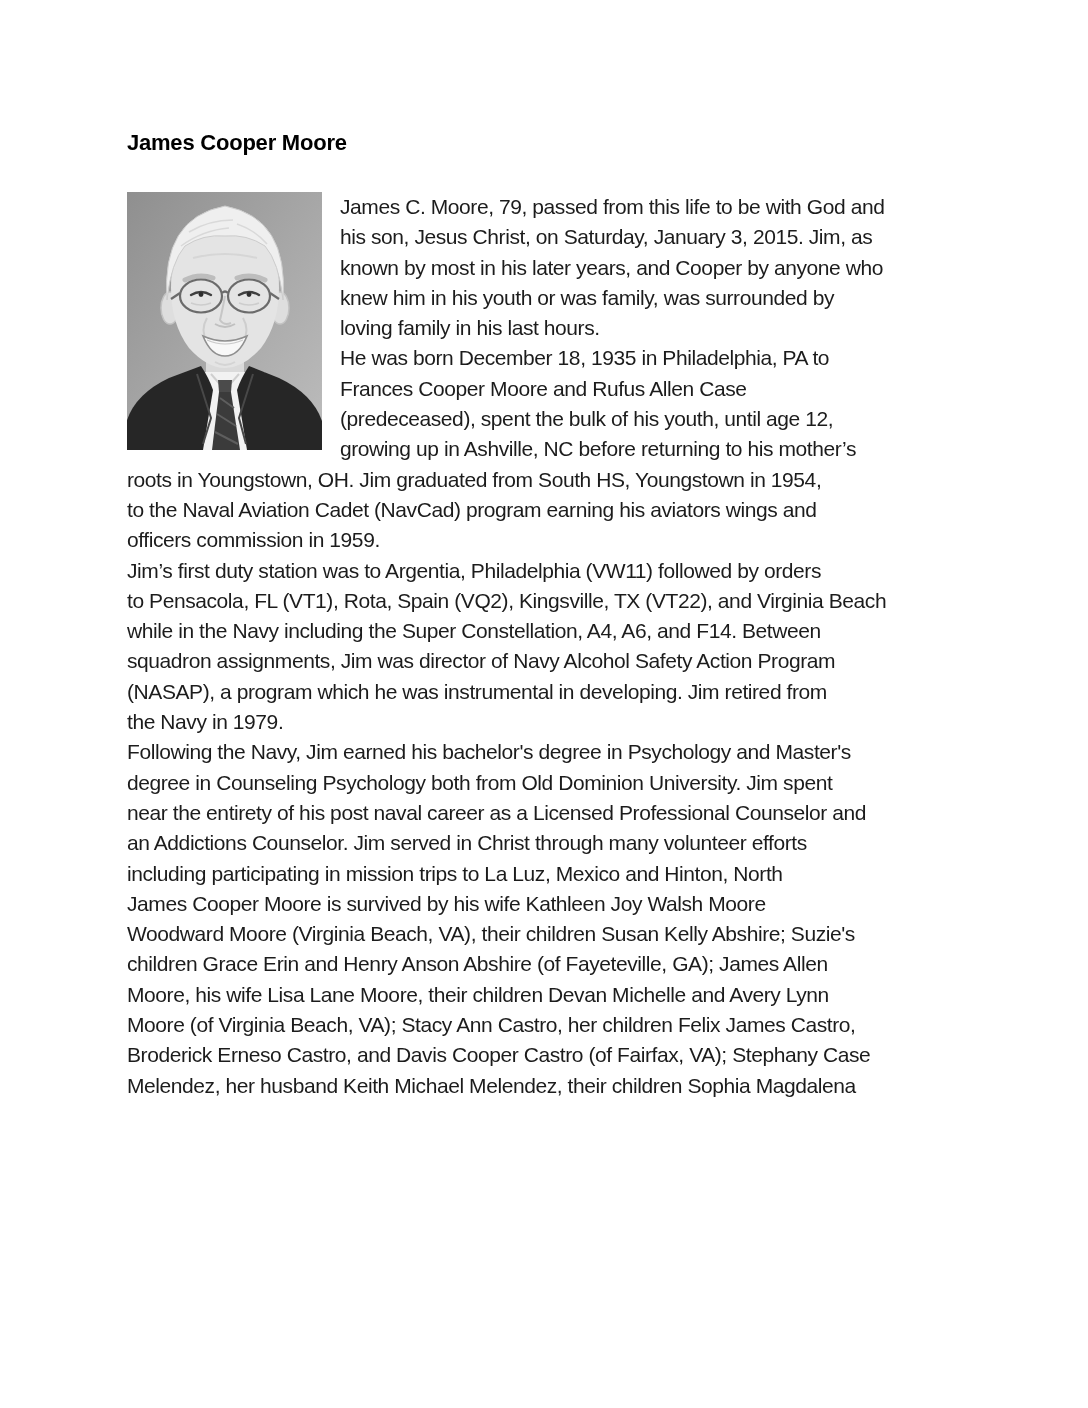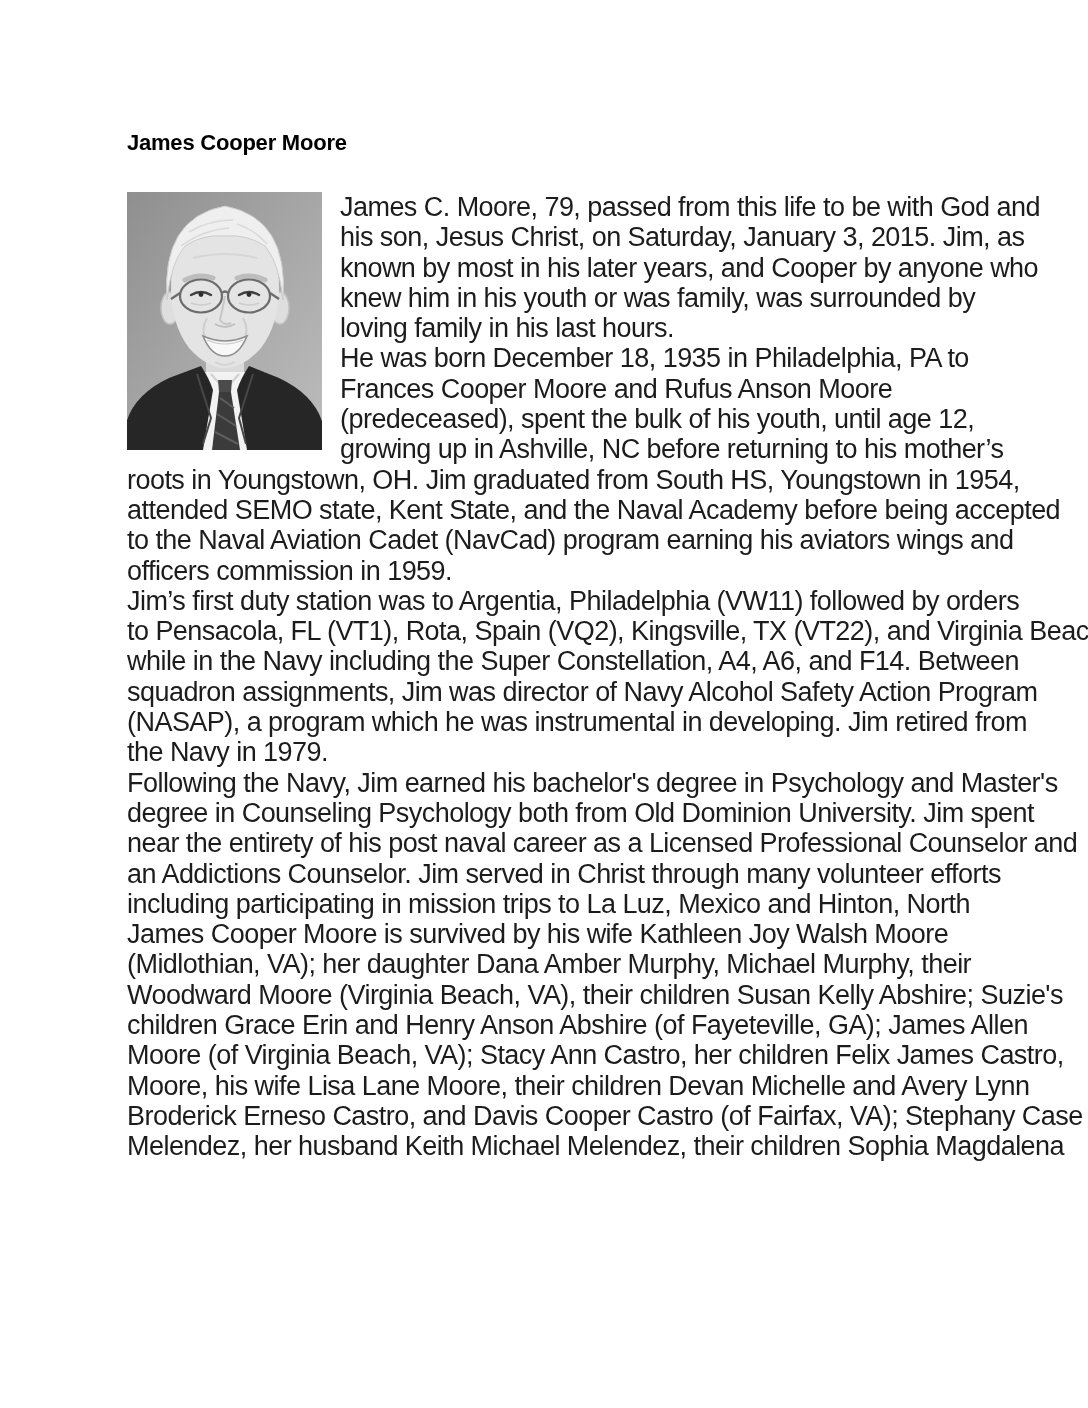--- a/index.html
+++ b/index.html
@@ -33,21 +33,21 @@
   }
   .photo svg { display: block; width: 100%; height: 100%; }
   .textflow {
     position: absolute;
     left: 127px;
     top: 192px;
     width: 845px;
   }
   .line {
     line-height: 30.3px;
-    font-size: 27px;
+    font-size: 21px;
     letter-spacing: -0.02em;
     white-space: nowrap;
   }
   .line.indent { margin-left: 213px; }
 </style>
 </head>
 <body>
 
 <div class="page" style="color: rgb(28, 28, 28);">
 
@@ -118,41 +118,39 @@
     </svg>
   </figure>
 
   <div class="textflow">
       <div class="line indent">James C. Moore, 79, passed from this life to be with God and</div>
       <div class="line indent">his son, Jesus Christ, on Saturday, January 3, 2015. Jim, as</div>
       <div class="line indent">known by most in his later years, and Cooper by anyone who</div>
       <div class="line indent">knew him in his youth or was family, was surrounded by</div>
       <div class="line indent">loving family in his last hours.</div>
       <div class="line indent">He was born December 18, 1935 in Philadelphia, PA to</div>
-      <div class="line indent">Frances Cooper Moore and Rufus Anson Moore</div>
+      <div class="line indent">Frances Cooper Moore and Rufus Allen Case</div>
       <div class="line indent">(predeceased), spent the bulk of his youth, until age 12,</div>
       <div class="line indent">growing up in Ashville, NC before returning to his mother’s</div>
       <div class="line">roots in Youngstown, OH. Jim graduated from South HS, Youngstown in 1954,</div>
-      <div class="line">attended SEMO state, Kent State, and the Naval Academy before being accepted</div>
       <div class="line">to the Naval Aviation Cadet (NavCad) program earning his aviators wings and</div>
       <div class="line">officers commission in 1959.</div>
       <div class="line">Jim’s first duty station was to Argentia, Philadelphia (VW11) followed by orders</div>
       <div class="line">to Pensacola, FL (VT1), Rota, Spain (VQ2), Kingsville, TX (VT22), and Virginia Beach</div>
       <div class="line">while in the Navy including the Super Constellation, A4, A6, and F14. Between</div>
       <div class="line">squadron assignments, Jim was director of Navy Alcohol Safety Action Program</div>
       <div class="line">(NASAP), a program which he was instrumental in developing. Jim retired from</div>
       <div class="line">the Navy in 1979.</div>
       <div class="line">Following the Navy, Jim earned his bachelor's degree in Psychology and Master's</div>
       <div class="line">degree in Counseling Psychology both from Old Dominion University. Jim spent</div>
       <div class="line">near the entirety of his post naval career as a Licensed Professional Counselor and</div>
       <div class="line">an Addictions Counselor. Jim served in Christ through many volunteer efforts</div>
       <div class="line">including participating in mission trips to La Luz, Mexico and Hinton, North</div>
       <div class="line">James Cooper Moore is survived by his wife Kathleen Joy Walsh Moore</div>
-      <div class="line">(Midlothian, VA); her daughter Dana Amber Murphy, Michael Murphy, their</div>
       <div class="line">Woodward Moore (Virginia Beach, VA), their children Susan Kelly Abshire; Suzie's</div>
       <div class="line">children Grace Erin and Henry Anson Abshire (of Fayeteville, GA); James Allen</div>
+      <div class="line">Moore, his wife Lisa Lane Moore, their children Devan Michelle and Avery Lynn</div>
       <div class="line">Moore (of Virginia Beach, VA); Stacy Ann Castro, her children Felix James Castro,</div>
-      <div class="line">Moore, his wife Lisa Lane Moore, their children Devan Michelle and Avery Lynn</div>
       <div class="line">Broderick Erneso Castro, and Davis Cooper Castro (of Fairfax, VA); Stephany Case</div>
       <div class="line">Melendez, her husband Keith Michael Melendez, their children Sophia Magdalena</div>
     </div>
 
 </div>
 
 </body></html>

